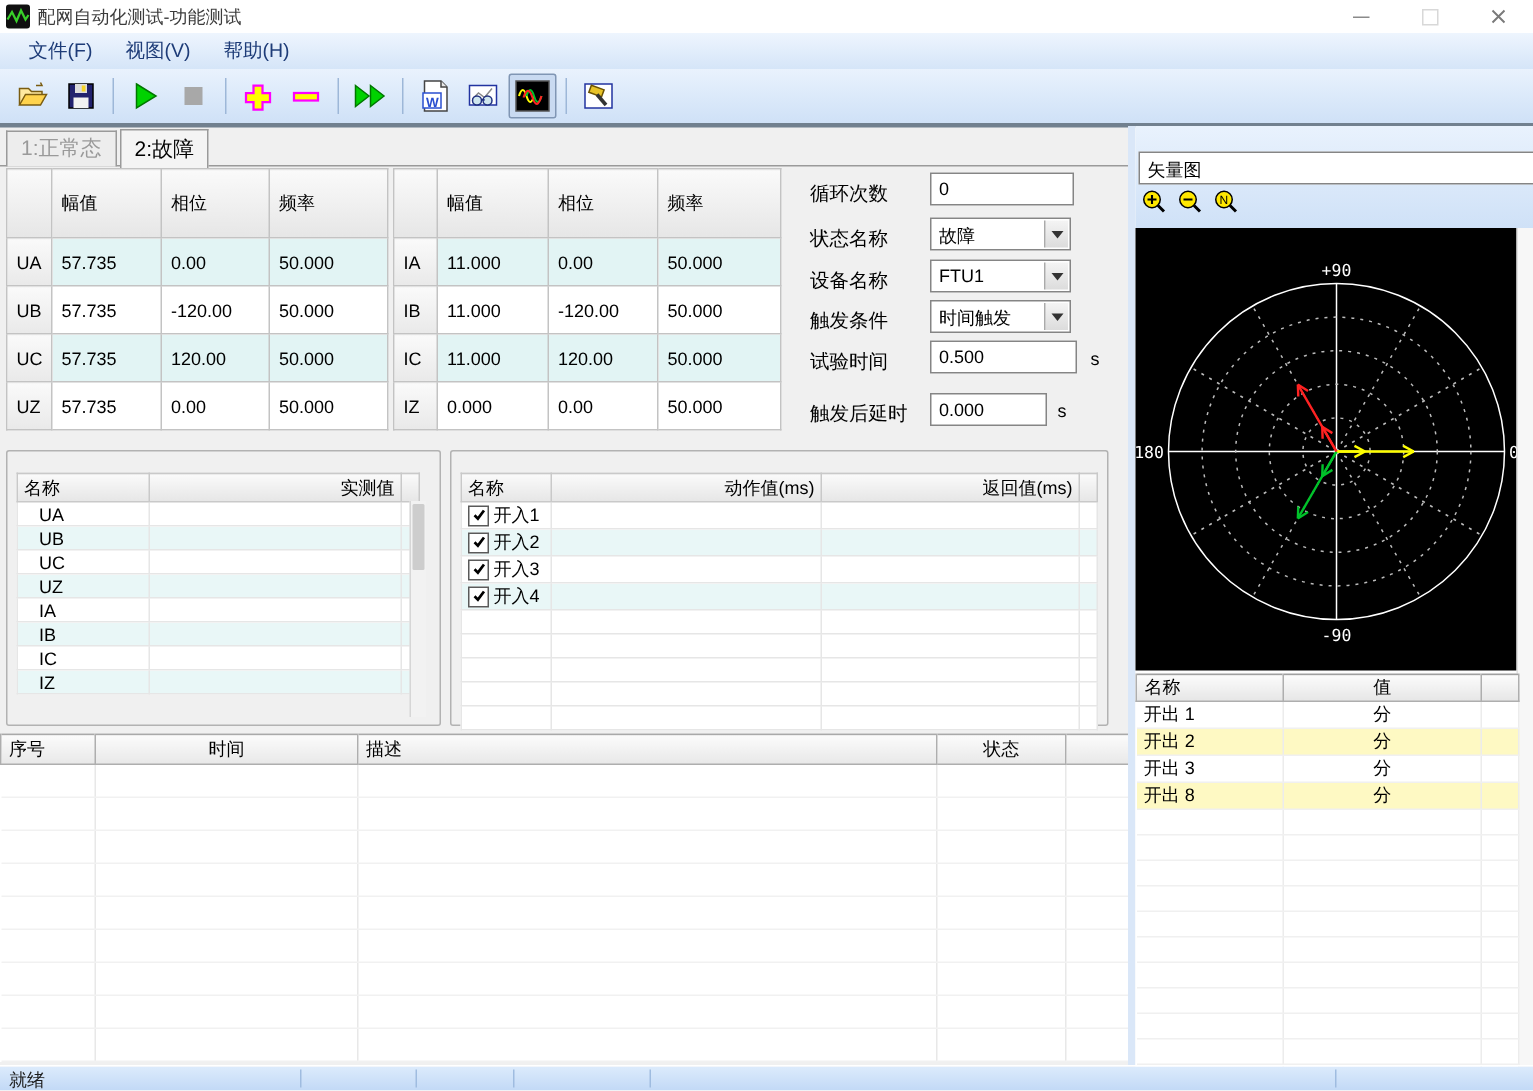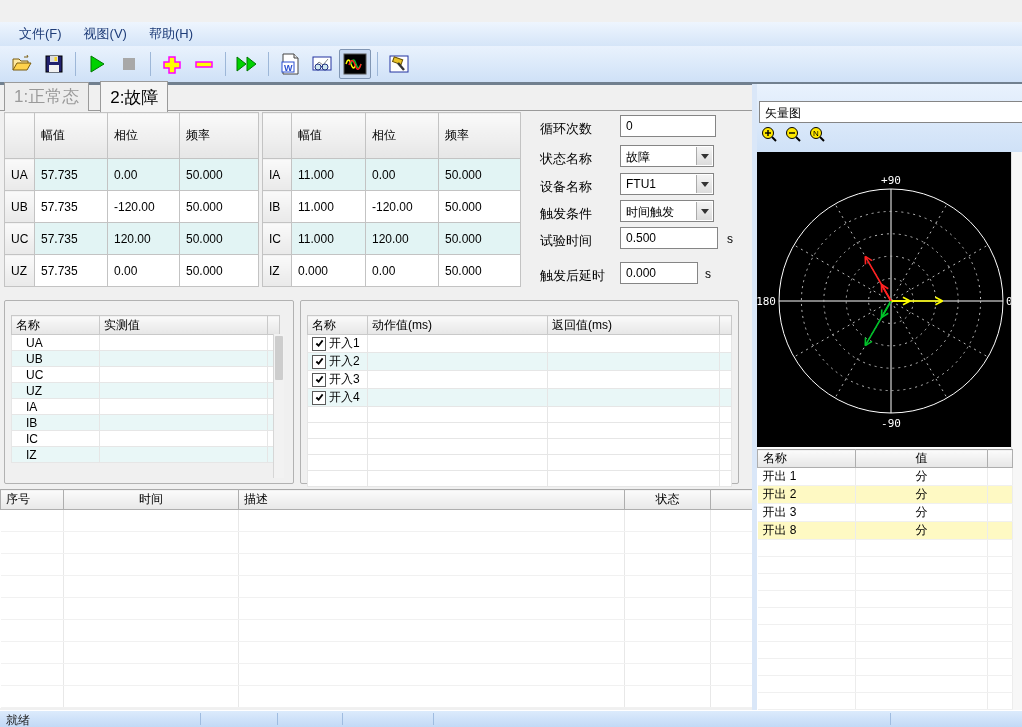--- a/index.html
+++ b/index.html
@@ -22,21 +22,21 @@
 
   
   .toolbar{position:absolute;left:0;top:46px;width:100%;height:36px;background:linear-gradient(#e9f2fd,#cfe1f7);border-bottom:3px solid #71808f;box-sizing:content-box;display:flex;align-items:center;padding-left:6px;}
   .tbtn{width:30px;height:28px;display:flex;align-items:center;justify-content:center;margin:0 1px;}
   .tbtn.pressed{border:1px solid #8096b4;background:#c9daf1;border-radius:2px;}
   .tsep{width:1px;height:24px;background:#9db7d8;margin:0 5px;}
 
   
   .tabstrip{position:absolute;left:4px;top:88px;height:23px;display:flex;align-items:flex-end;z-index:3;}
   .tabstrip-line{position:absolute;left:0;top:110px;width:752px;height:1px;background:#9a9a9a;}
-  .tab{border:1px solid #9a9a9a;border-bottom:none;padding:2px 9px 3px 9px;background:#ededed;color:#9a9a9a;margin-right:11px;font-size:17px;}
+  .tab{border:1px solid #9a9a9a;border-bottom:none;padding:2px 9px 3px 9px;background:#ededed;color:#9a9a9a;margin-right:2px;font-size:14px;}
   .tab.active{background:#f4f4f4;color:#000;padding-top:4px;position:relative;top:1px;}
 
   
   table{border-collapse:collapse;table-layout:fixed;}
   .ptable{position:absolute;border:1px solid #9f9f9f;background:#fff;font-size:12px;}
   .ptable th,.ptable td{border:1px solid #c3c3c3;padding:0 0 0 6px;text-align:left;font-weight:normal;overflow:hidden;white-space:nowrap;}
   .ptable tr.hd th{height:45px;background:linear-gradient(#fafafa,#e6e6e6);}
   .ptable tr.dr{height:32px;}
   .ptable tr.dr th{background:linear-gradient(#fafafa,#e9e9e9);}
   .ptable tr.alt td{background:#e2f4f4;}
@@ -49,21 +49,21 @@
   .combo .arrow-btn{position:absolute;right:1px;top:1px;bottom:1px;width:15px;background:linear-gradient(#f4f4f4,#dcdcdc);border-left:1px solid #aaa;display:flex;align-items:center;justify-content:center;}
   .caret-down{width:0;height:0;border-left:4px solid transparent;border-right:4px solid transparent;border-top:5px solid #333;}
   .unit{position:absolute;font-size:12px;}
 
   
   .groupbox{position:absolute;border:1px solid #b2b2b2;border-radius:2px;}
   .groupbox .legend{position:absolute;top:-8px;left:7px;background:#f0f0f0;padding:0 3px;font-size:12px;margin-top:40px;}
 
   .gtable{position:absolute;border:1px solid #9f9f9f;background:#fff;font-size:12px;}
   .gtable th,.gtable td{border:1px solid #c9c9c9;padding:0 4px;font-weight:normal;overflow:hidden;white-space:nowrap;}
-  .gtable tr.hd th{height:18px;background:linear-gradient(#fafafa,#e6e6e6);text-align:left;}
+  .gtable tr.hd th{height:18px;background:linear-gradient(#fafafa,#e6e6e6);text-align:right;}
   .gtable tr.hd th.lft{text-align:left;}
   .gtable tr.r{height:16px;}
   .gtable tr.r td{border-color:#e6e6e6;}
   .gtable tr.alt td{background:#e9f7f7;}
   .name-cell{display:flex;align-items:center;gap:3px;}
   .checkbox{width:12px;height:12px;border:1px solid #5a5a5a;background:#fff;display:inline-flex;align-items:center;justify-content:center;flex:0 0 auto;}
 
   .vscroll{position:absolute;width:10px;background:#f2f2f2;border-left:1px solid #d6d6d6;}
   .vthumb{position:absolute;left:1px;width:8px;background:#cdcdcd;border-radius:1px;}
 
@@ -100,20 +100,41 @@
   .otable th.c{text-align:center;}
   .otable td{height:16px;border-right:1px solid #ececec;border-bottom:1px solid #f0f0f0;padding:0 5px;}
   .otable td.c{text-align:center;}
   .otable tr.alt td{background:#fef9c3;}
 </style>
 </head>
 <body>
 
 <div class="screen">
 
+  <div class="titlebar">
+    <div class="app-icon">
+      <svg width="16" height="16" viewBox="0 0 16 16">
+          <polyline points="1,10 4,5 7,11 10,4 13,10 15,7" fill="none" stroke="#39d02a" stroke-width="1.5"></polyline>
+        </svg>
+    </div>
+    <span class="title-text">配网自动化测试-功能测试</span>
+    <div class="win-controls">
+      <div class="win-btn">
+          <div class="glyph-min"></div>
+        </div>
+      <div class="win-btn">
+          <div class="glyph-max"></div>
+        </div>
+      <div class="win-btn">
+        <svg width="12" height="12" viewBox="0 0 12 12">
+            <path d="M2 2 L10 10 M10 2 L2 10" stroke="#7a7a7a" stroke-width="1.3"></path>
+          </svg>
+      </div>
+    </div>
+  </div>
 
   <div class="menubar">
     <span class="menu-item">文件(F)</span>
     <span class="menu-item">视图(V)</span>
     <span class="menu-item">帮助(H)</span>
   </div>
 
   <div class="toolbar">
     <div class="tbtn">
       <svg width="22" height="20" viewBox="0 0 22 20">

